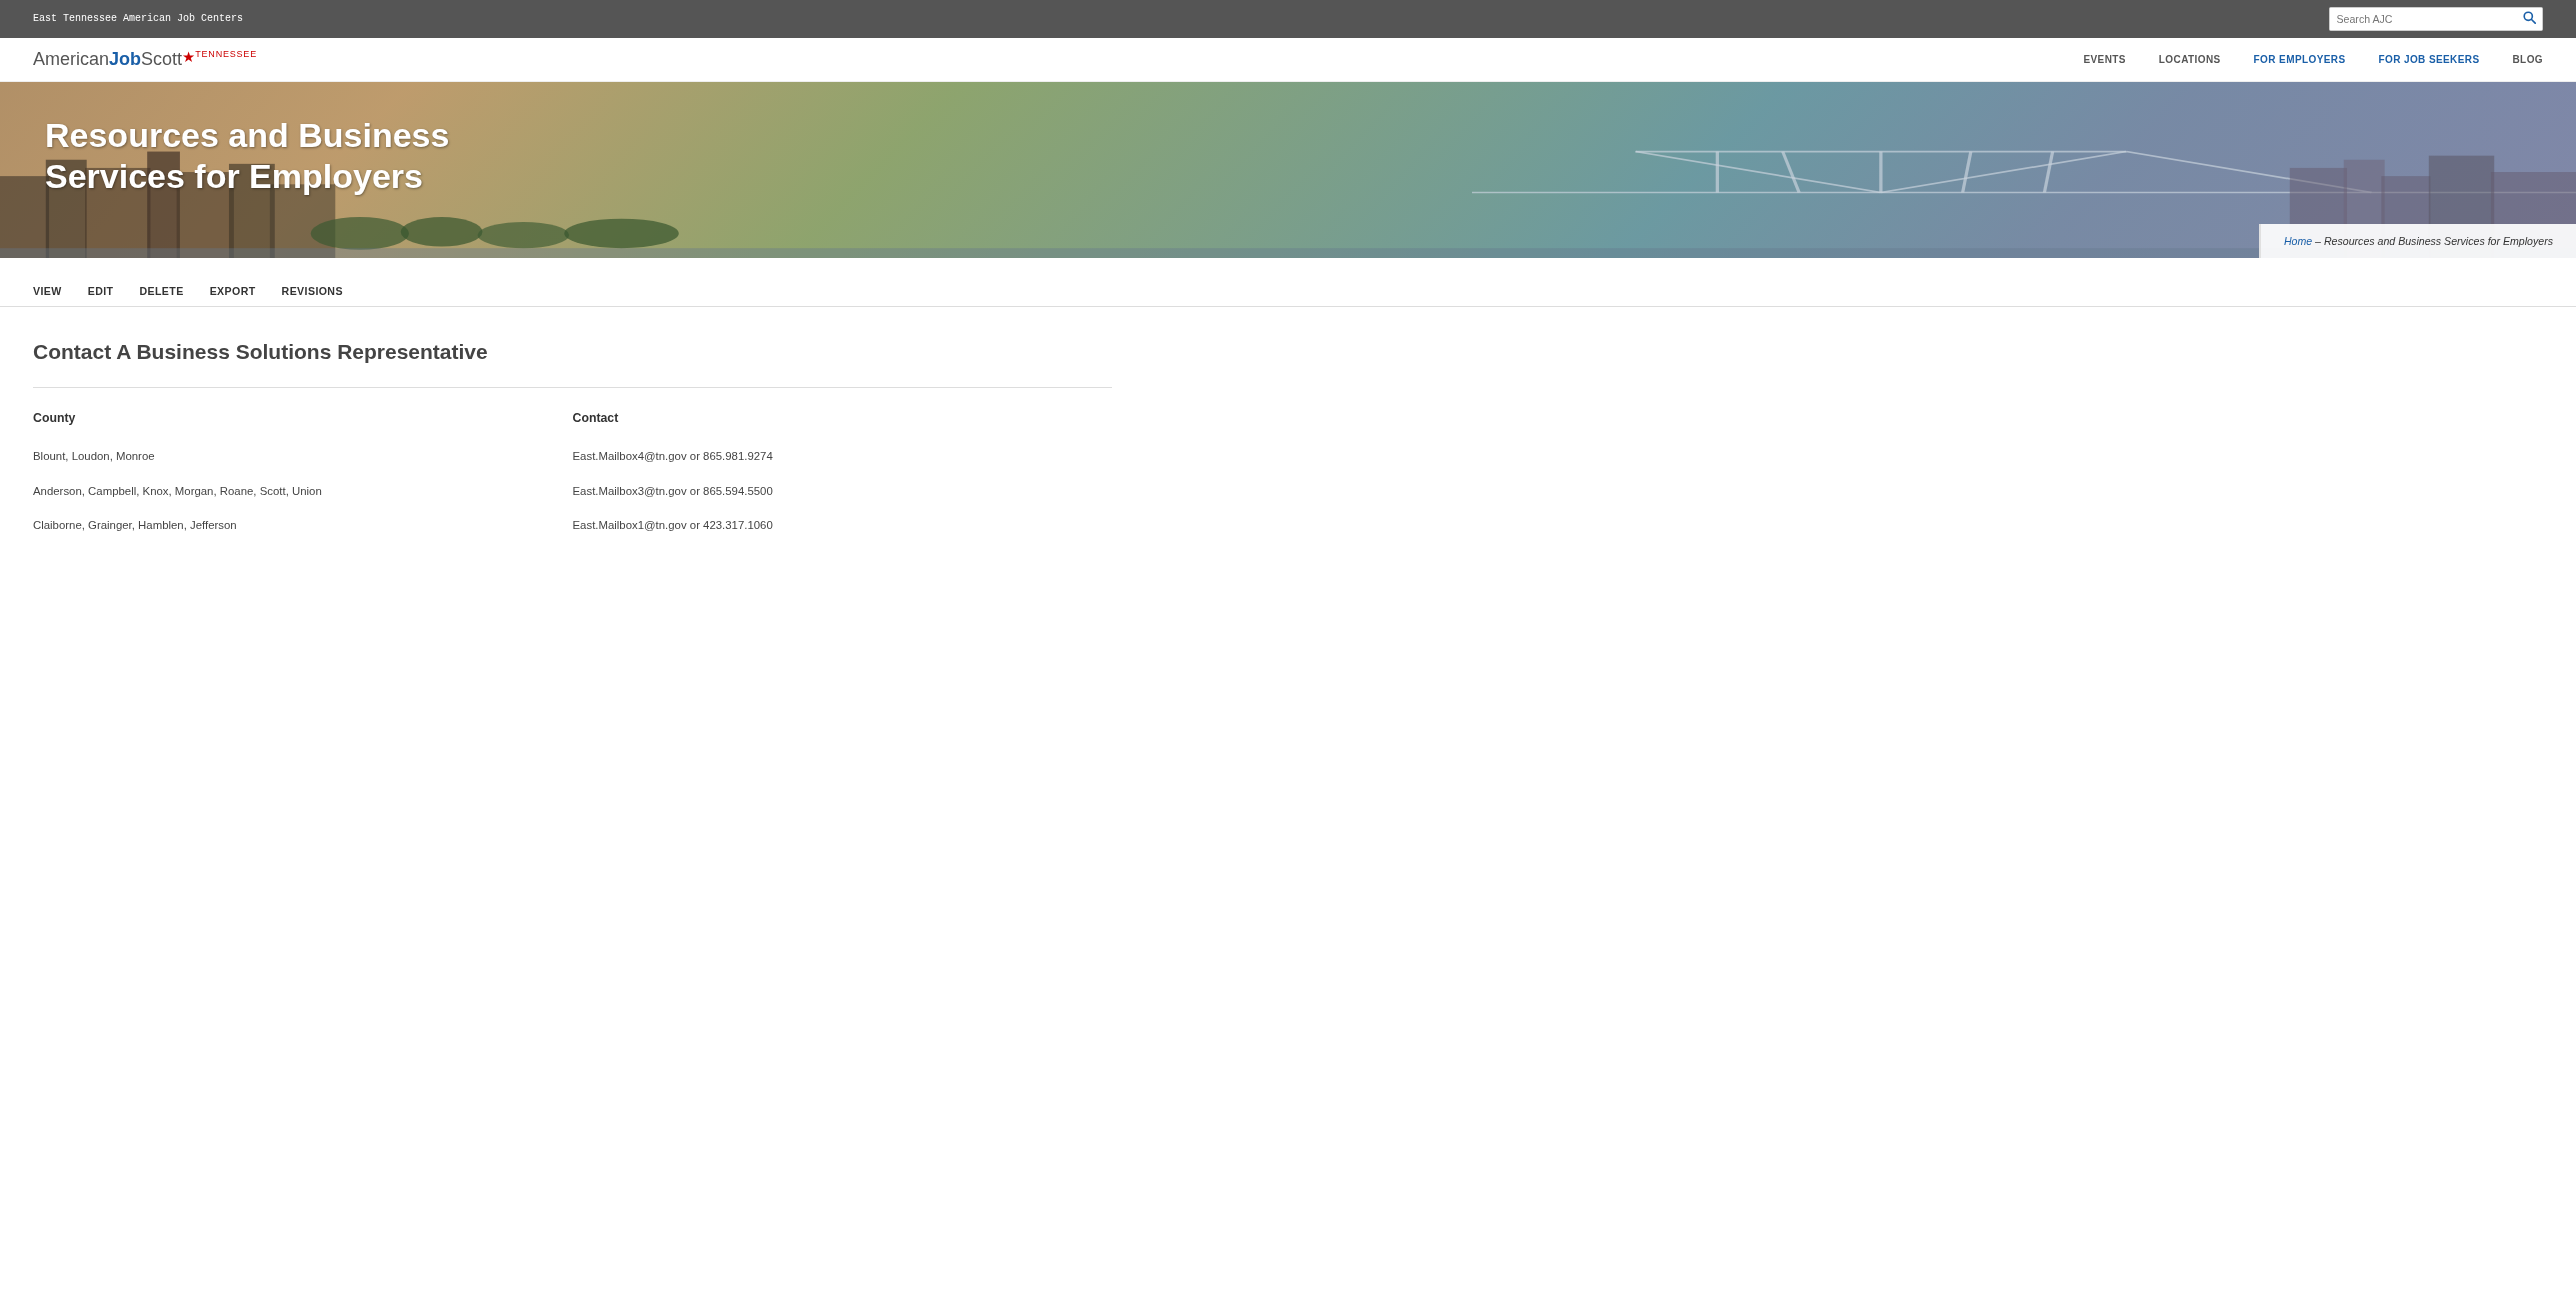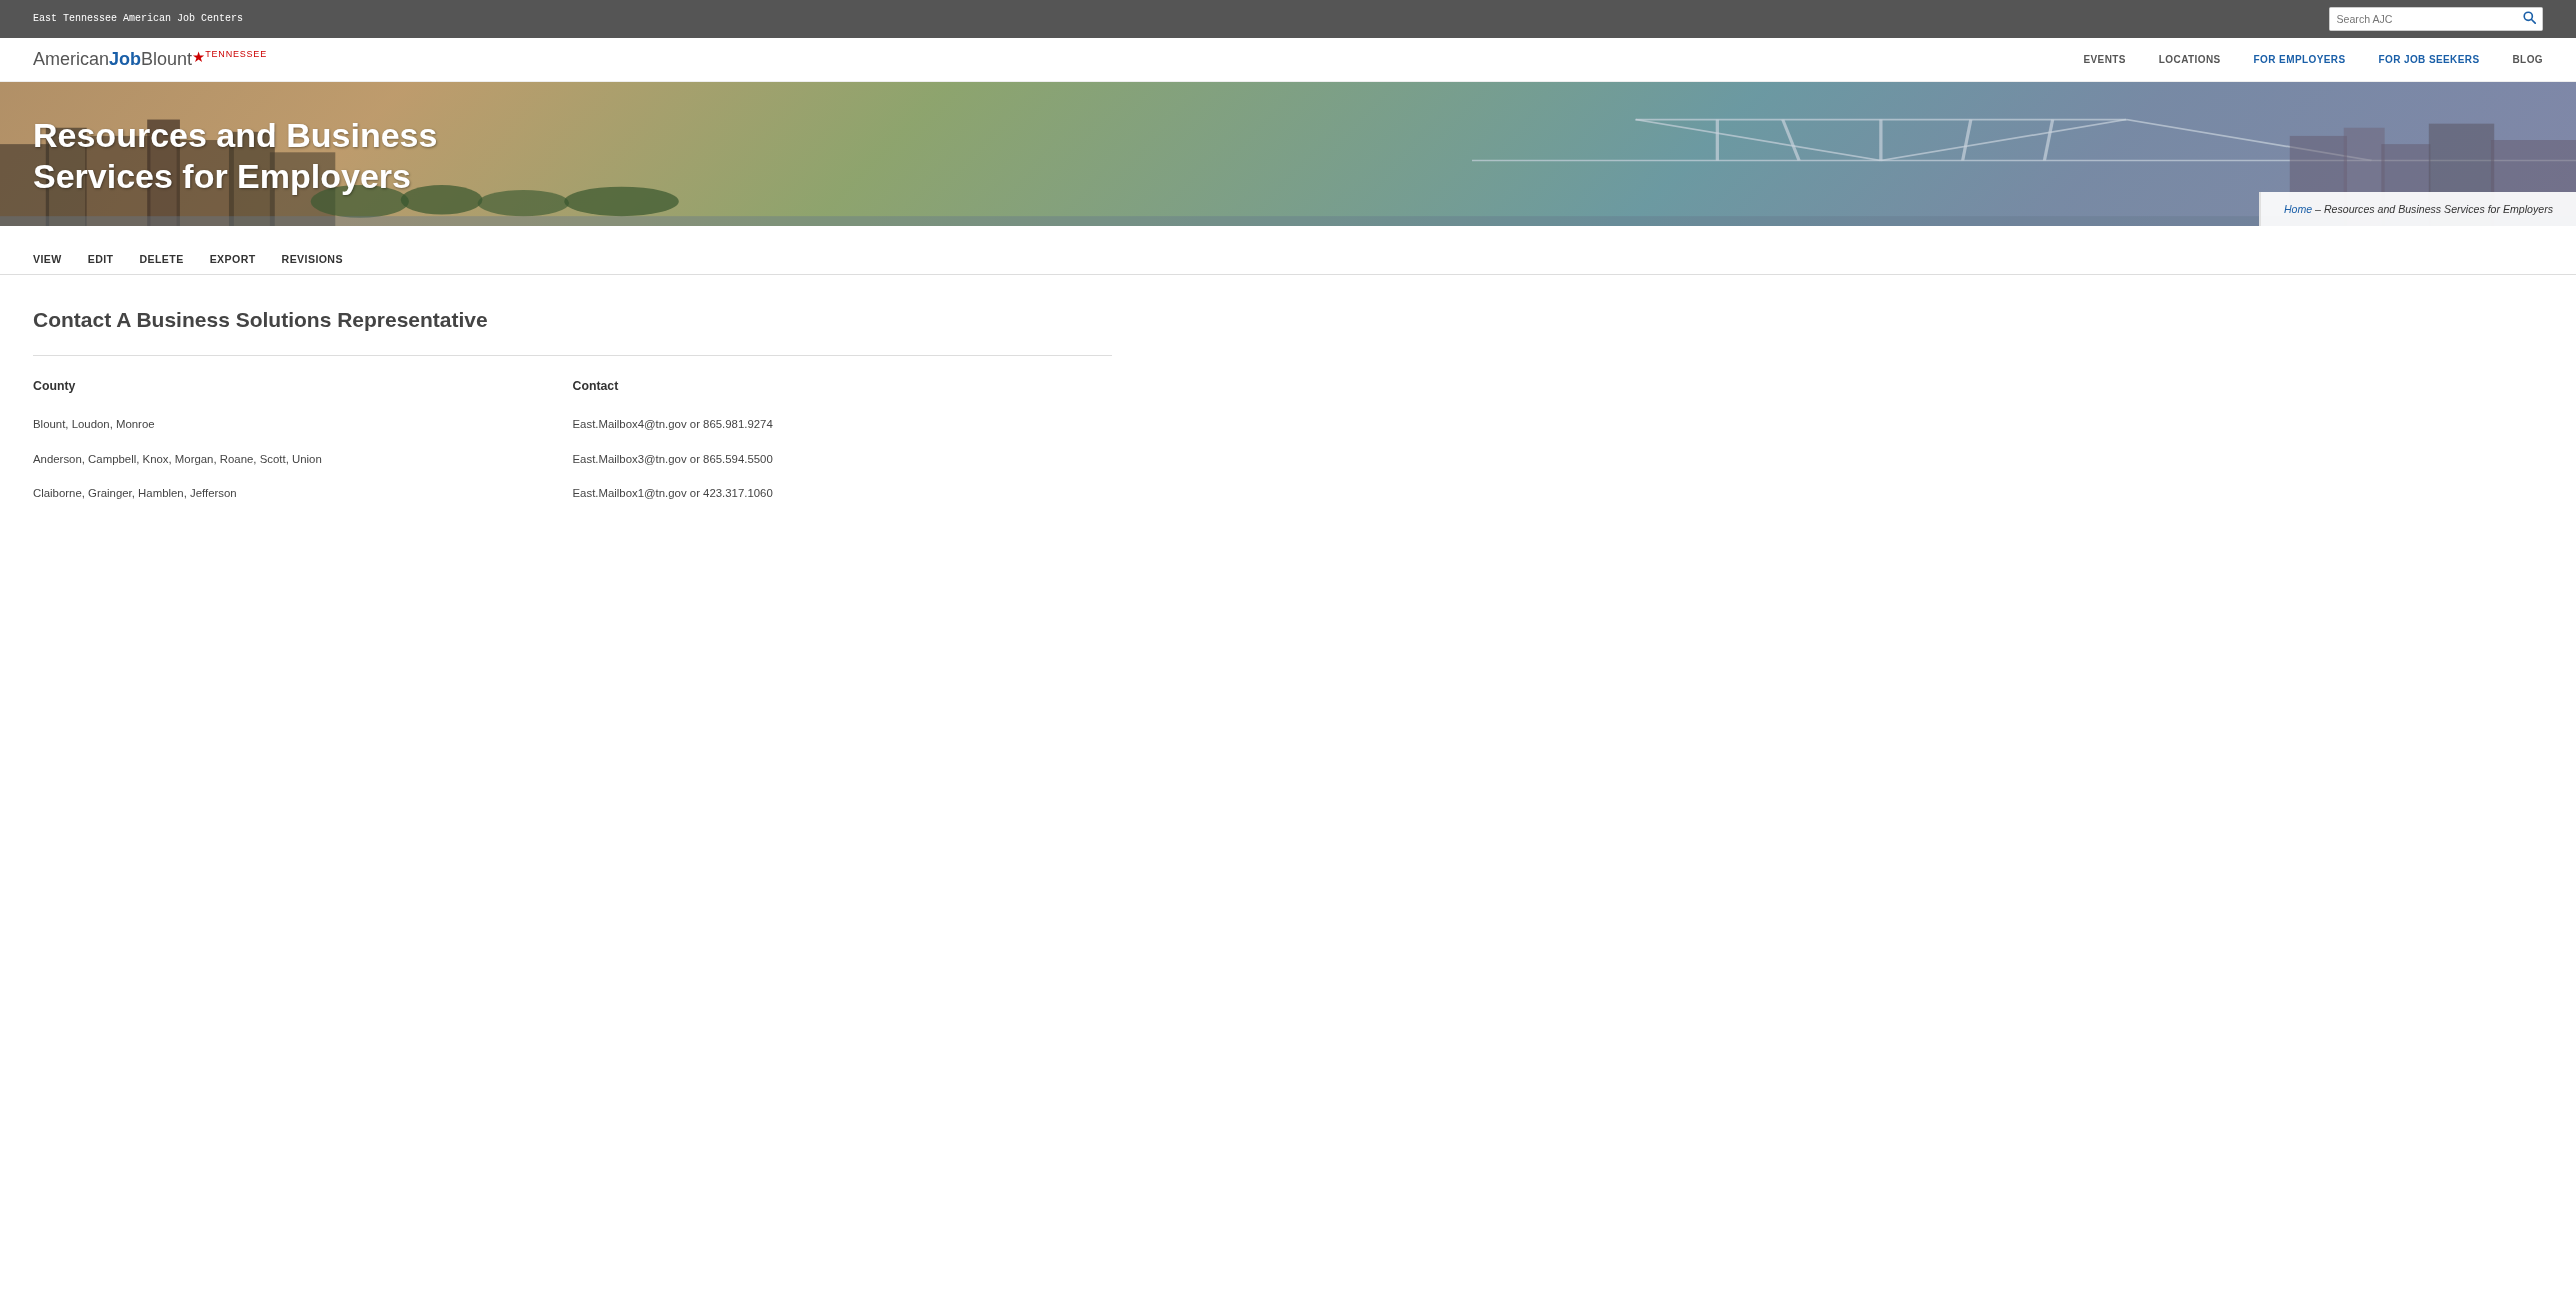--- a/index.html
+++ b/index.html
@@ -82,23 +82,24 @@
       color: #555;
     }
     nav a.active, nav a.highlight {
       color: #1a5fa8;
     }
 
     
     .hero {
       position: relative;
       width: 100%;
-      height: 144px;
+      height: 176px;
       overflow: hidden;
       background: linear-gradient(to right, #8B7355 0%, #A0855A 20%, #7a9a6a 60%, #5a7a9a 100%);
+      padding-left: 12px;
     }
     .hero-bg {
       position: absolute;
       inset: 0;
       background:
         linear-gradient(135deg, #b8956a 0%, #c4a070 15%, #8da870 35%, #6a9aaa 65%, #7a8aaa 80%, #888aaa 100%);
       opacity: 0.85;
     }
     
     .hero-buildings {
@@ -213,21 +214,21 @@
     </button>
   </div>
 </div>
 
 <header class="header">
   <div class="logo-area">
     <div class="logo-container">
       <div class="logo-top-row">
         <span class="american">American</span>
           <span class="job">Job</span>
-          <span class="center-word">Blount</span>
+          <span class="center-word">Scott</span>
           <span class="logo-star">★</span>
       </div>
       <div class="tennessee">TENNESSEE</div>
     </div>
   </div>
   <nav>
     <a href="#" class="nav-link">EVENTS</a>
     <a href="#" class="nav-link">LOCATIONS</a>
     <a href="#" class="nav-link highlight" style="color:#1a5fa8;">FOR EMPLOYERS</a>
     <a href="#" class="nav-link highlight" style="color:#1a5fa8;">FOR JOB SEEKERS</a>

